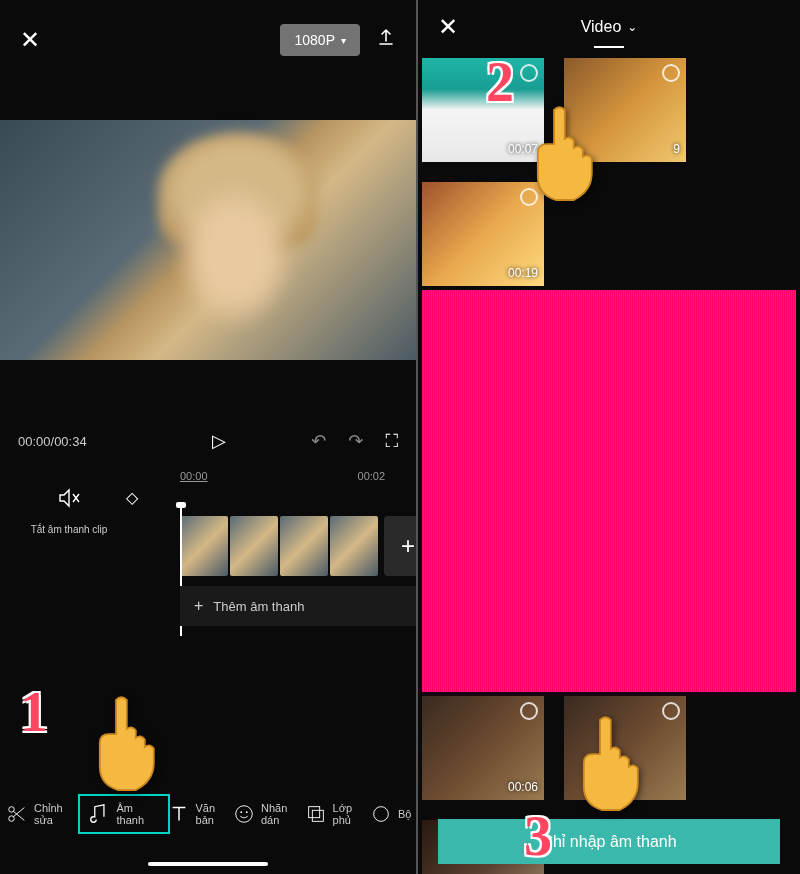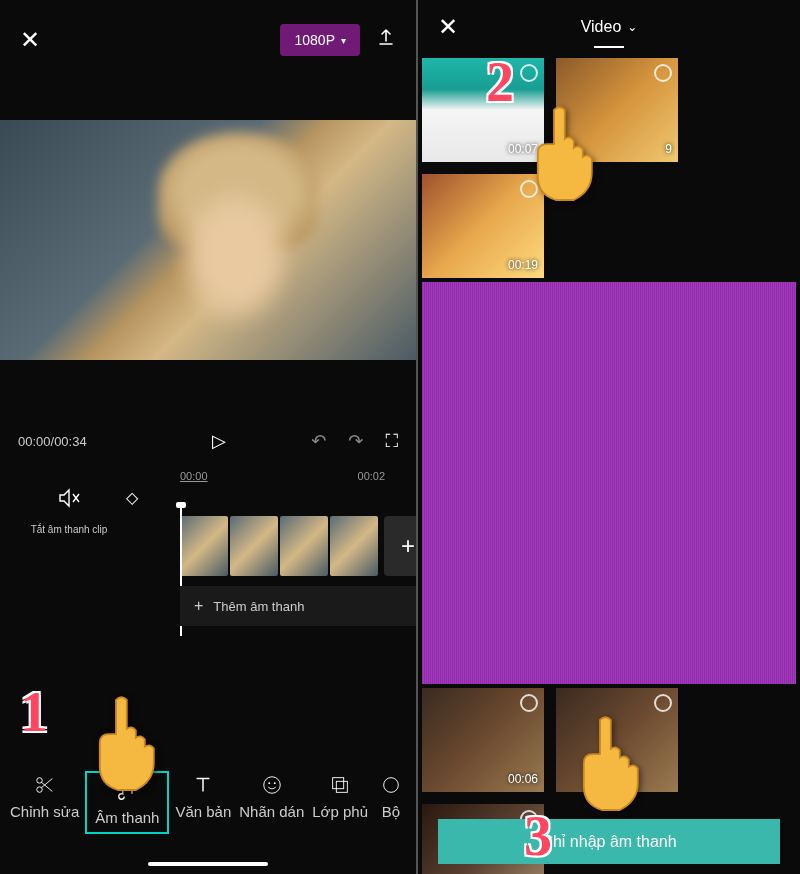--- a/index.html
+++ b/index.html
@@ -5,21 +5,21 @@
 * { margin: 0; padding: 0; box-sizing: border-box; font-family: -apple-system, sans-serif; }
 body { background: #000; width: 800px; height: 874px; display: flex; color: #fff; }
 .phone { position: relative; background: #0a0a0a; overflow: hidden; }
 .phone-left { width: 418px; border-right: 2px solid #555; }
 .phone-right { width: 382px; }
 
 
 .editor-header { display: flex; justify-content: space-between; align-items: center; padding: 20px; height: 80px; }
 .close-x { font-size: 24px; cursor: pointer; }
 .header-right { display: flex; gap: 16px; align-items: center; }
-.res-button { background: #701a75; padding: 8px 14px; border-radius: 4px; font-size: 14px; cursor: pointer; display: flex; align-items: center; gap: 6px; }
+.res-button { background: #737373; padding: 8px 14px; border-radius: 4px; font-size: 14px; cursor: pointer; display: flex; align-items: center; gap: 6px; }
 .res-button::after { content: "▾"; font-size: 10px; }
 .export-icon { font-size: 18px; cursor: pointer; }
 
 .preview-area { width: 100%; height: 240px; background: linear-gradient(135deg, #3a4a55 0%, #5a6b75 40%, #b89560 50%, #d4b886 60%, #4a5a65 100%); position: relative; margin-top: 40px; }
 .preview-face { position: absolute; left: 42%; top: 25%; width: 120px; height: 150px; background: radial-gradient(ellipse at center, #e8c9a0 40%, transparent 70%); border-radius: 50%; filter: blur(8px); }
 .preview-hair { position: absolute; left: 38%; top: 5%; width: 160px; height: 120px; background: radial-gradient(ellipse, #d4b886 50%, #b89560 80%); border-radius: 50% 50% 30% 30%; filter: blur(6px); }
 
 .playback-bar { display: flex; align-items: center; justify-content: space-between; padding: 10px 18px; font-size: 13px; margin-top: 60px; }
 .time-text { color: #ccc; }
 .play-btn { font-size: 18px; cursor: pointer; margin-left: 40px; }
@@ -41,34 +41,34 @@
 .clip-thumb { width: 48px; height: 60px; background: linear-gradient(135deg, #5a6b75, #d4b886, #4a5a65); border-radius: 2px; }
 .add-clip { width: 48px; height: 60px; background: #2a2a2a; display: flex; align-items: center; justify-content: center; font-size: 24px; border-radius: 4px; margin-left: 4px; cursor: pointer; }
 
 .playhead { position: absolute; left: 180px; top: 20px; width: 2px; height: 130px; background: #fff; }
 .playhead::before { content: ""; position: absolute; top: -4px; left: -4px; width: 10px; height: 6px; background: #fff; border-radius: 2px; }
 
 .audio-track { position: absolute; left: 180px; top: 100px; background: #1a1a1a; width: 238px; height: 40px; display: flex; align-items: center; padding-left: 14px; font-size: 13px; color: #ccc; cursor: pointer; }
 .audio-track::before { content: "+"; margin-right: 10px; font-size: 16px; }
 
 .toolbar { position: absolute; bottom: 30px; left: 0; right: 0; display: flex; justify-content: space-around; padding: 12px 6px; }
-.tool-item { display: flex; flex-direction: column; align-items: center; gap: 6px; font-size: 15px; color: #ccc; cursor: pointer; min-width: 52px; }
+.tool-item { display: flex; flex-direction: row; align-items: center; gap: 6px; font-size: 11px; color: #ccc; cursor: pointer; min-width: 52px; }
 .tool-item.selected { outline: 2px solid #00d4c4; padding: 6px 8px; }
 .tool-icon { width: 24px; height: 24px; display: flex; align-items: center; justify-content: center; }
 
 .home-indicator { position: absolute; bottom: 8px; left: 50%; transform: translateX(-50%); width: 120px; height: 4px; background: #fff; border-radius: 2px; }
 
 
 .picker-header { display: flex; align-items: center; padding: 18px 20px; position: relative; }
 .picker-header .close-x { position: absolute; left: 20px; }
 .picker-title { margin: 0 auto; font-size: 16px; display: flex; align-items: center; gap: 6px; cursor: pointer; }
 .picker-title::after { content: "⌄"; font-size: 12px; }
 .title-underline { position: absolute; bottom: 6px; left: 50%; transform: translateX(-50%); width: 30px; height: 2px; background: #fff; }
 
-.video-grid { display: flex; flex-wrap: wrap; gap: 12px; padding: 4px; align-items: center; }
+.video-grid { display: flex; flex-wrap: wrap; gap: 20px; padding: 4px; align-items: center; }
 .grid-cell { position: relative; width: 122px; height: 104px; background: #333; }
 .grid-cell .dur { position: absolute; right: 6px; bottom: 6px; font-size: 12px; text-shadow: 0 0 4px #000; }
 .grid-cell .sel { position: absolute; right: 6px; top: 6px; width: 18px; height: 18px; border: 2px solid rgba(255,255,255,0.8); border-radius: 50%; }
 
 .thumb-teal { background: linear-gradient(180deg, #1fb5a8 0%, #189e93 30%, #f5f5f5 50%, #e8e8e8 100%); }
 .thumb-food { background: linear-gradient(135deg, #8b5a2b, #d4943c, #f0c870); }
 .thumb-food2 { background: linear-gradient(135deg, #a0522d, #e8a84c, #ffda80); padding-left: 8px; }
 .thumb-meal { background: linear-gradient(135deg, #3a2a20, #6b4a30, #9a7a50); }
 .thumb-cup { background: linear-gradient(135deg, #2a1810, #5a4030, #a89070); }
 

